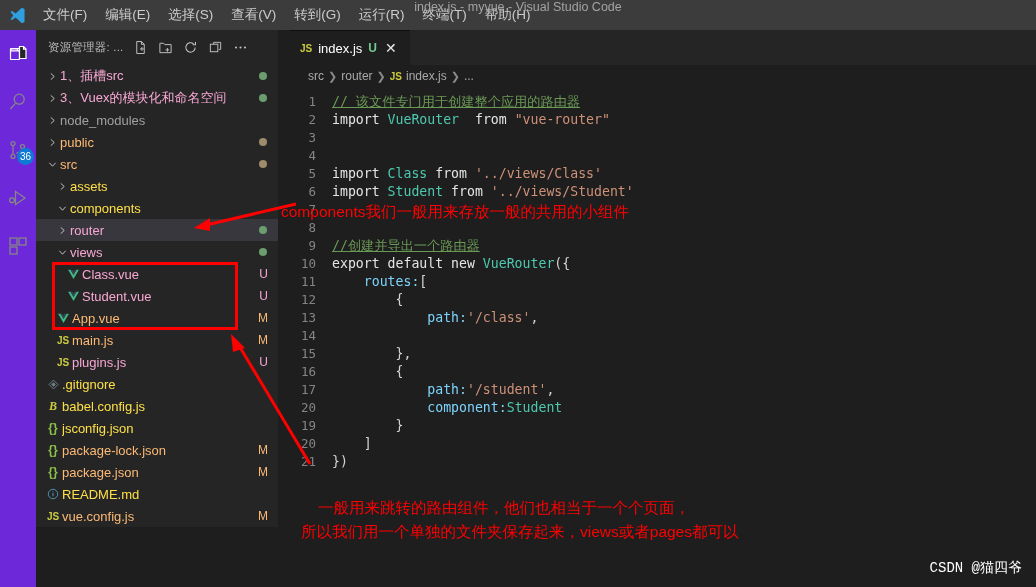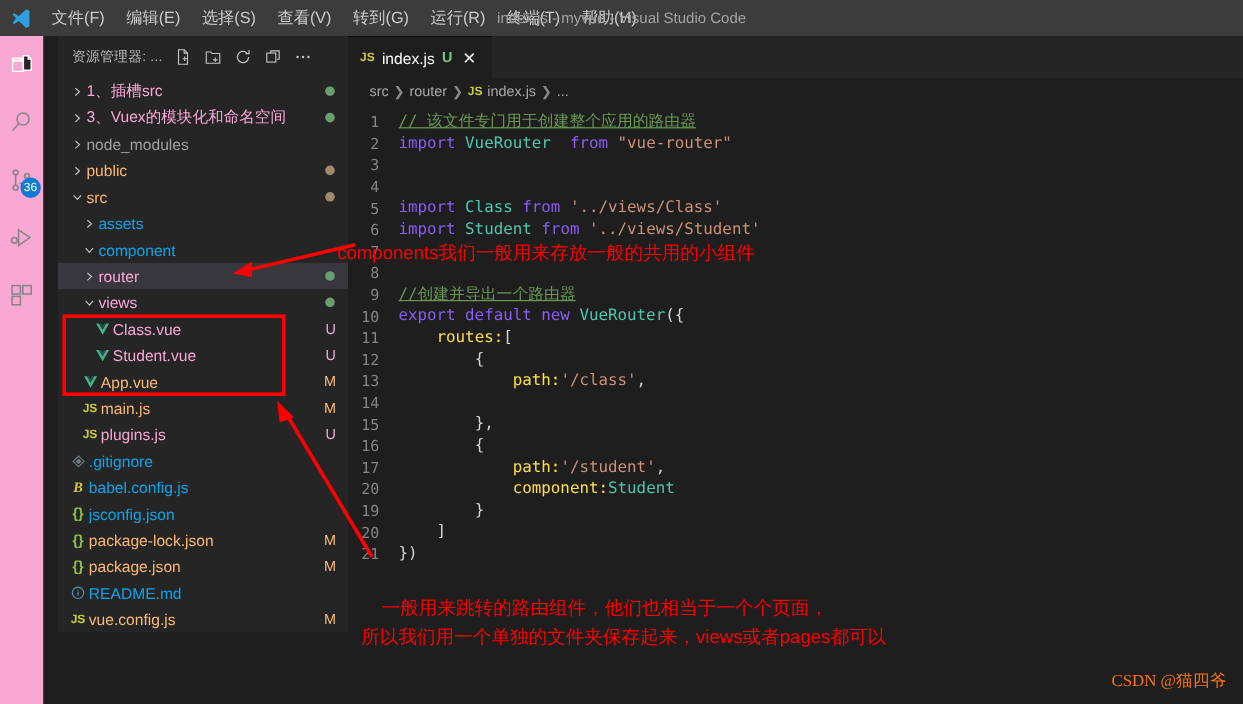--- a/index.html
+++ b/index.html
@@ -13,21 +13,21 @@
     position: relative;
     width: 1036px; height: 587px;
     background: #1e1e1e;
   }
 
   
   .titlebar {
     position: absolute; left: 0; top: 0;
     width: 1036px; height: 30px;
     background: #3c3c3c;
-    display: flex; align-items: center;
+    display: flex; 
   }
   .vscode-logo {
     width: 34px; height: 30px;
     display: flex; align-items: center; justify-content: center;
   }
   .menubar { display: flex; align-items: center; height: 30px; }
   .menu-item {
     color: #cccccc;
     font-size: 13.5px;
     padding: 4px 9px;
@@ -41,21 +41,21 @@
     text-align: center;
     color: #a3a3a3;
     font-size: 12.5px;
     pointer-events: none;
   }
 
   
   .activitybar {
     position: absolute; left: 0; top: 30px;
     width: 36px; height: 557px;
-    background: #f9a8d4;
+    background: #6d28d9;
     display: flex; flex-direction: column; align-items: center;
   }
   .act-item {
     width: 48px; height: 48px;
     display: flex; align-items: center; justify-content: center;
     position: relative;
     cursor: pointer;
   }
   .act-item.active::before {
     content: "";
@@ -73,21 +73,21 @@
     color: #ffffff;
     font-size: 10px;
     line-height: 17px;
     text-align: center;
     padding: 0 3px;
     font-family: "Liberation Sans", sans-serif;
   }
 
   
   .sidebar {
-    position: absolute; left: 48px; top: 30px;
+    position: absolute; left: 36px; top: 30px;
     width: 242px; height: 497px;
     background: #252526;
     overflow: hidden;
   }
   .sidebar-header {
     height: 35px;
     display: flex; align-items: center;
     padding: 0 4px 0 12px;
   }
   .sidebar-title {
@@ -148,21 +148,21 @@
   .dot {
     flex: 0 0 auto;
     width: 8px; height: 8px;
     border-radius: 50%;
     margin-left: 6px;
     margin-right: 1px;
   }
   .c-green  { color: #f9a8d4; }
   .c-yellow { color: #fdba74; }
   .c-gray   { color: #a0a0a0; }
-  .c-white  { color: #0ea5e9; }
+  .c-white  { color: #fde047; }
   .d-green  { background: #6b9d6e; }
   .d-yellow { background: #9d8b6b; }
 
   
   .editor-area {
     position: absolute; left: 290px; top: 30px;
     width: 746px; height: 557px;
     background: #1e1e1e;
   }
   .tabbar {
@@ -221,24 +221,24 @@
   .lno {
     width: 42px;
     flex: 0 0 42px;
     text-align: right;
     padding-right: 16px;
     color: #858585;
     font-size: 12.5px;
   }
   .ctext { position: relative; white-space: pre; }
   .tok-comment { color: #6a9955; text-decoration: underline; }
-  .tok-kw      { color: #8b5cf6; }
+  .tok-kw      { color: #e5e5e5; }
   .tok-cls     { color: #4ec9b0; }
   .tok-str     { color: #ce9178; }
-  .tok-var     { color: #fde047; }
+  .tok-var     { color: #7dd3fc; }
   .tok-plain   { color: #d4d4d4; }
   .tok-punc    { color: #d4d4d4; }
 
   
   .anno {
     position: absolute;
     color: #ff0000;
     font-size: 15.5px;
     font-family: "Liberation Sans", "DejaVu Sans", sans-serif;
     white-space: nowrap;
@@ -247,23 +247,23 @@
   }
   .redbox {
     position: absolute;
     border: 3px solid #fe0000;
     pointer-events: none;
   }
   .arrow-svg { position: absolute; pointer-events: none; }
   .watermark {
     position: absolute;
     right: 14px; bottom: 10px;
-    color: #f97316;
+    color: #ffffff;
     font-size: 14px;
-    font-family: Liberation Serif, serif;
+    font-family: Liberation Mono, monospace;
     pointer-events: none;
   }
 </style>
 </head>
 <body>
 
 <div id="app">
 
   <div class="titlebar">
     <div class="vscode-logo">
@@ -423,21 +423,21 @@
           </span>
           <span class="label c-white">assets</span>
         </div>
         <div class="row">
           <span style="flex: 0 0 18px;"></span>
           <span class="twisty">
             <svg width="11" height="11" viewBox="0 0 16 16" fill="none" stroke="currentColor" stroke-width="1.4">
               <path d="M3.5 5.5 8 10.5 12.5 5.5"></path>
             </svg>
           </span>
-          <span class="label c-white">component</span>
+          <span class="label c-white">components</span>
         </div>
         <div class="row selected">
           <span style="flex: 0 0 18px;"></span>
           <span class="twisty">
             <svg width="11" height="11" viewBox="0 0 16 16" fill="none" stroke="currentColor" stroke-width="1.4">
               <path d="M5.5 3.5 10.5 8 5.5 12.5"></path>
             </svg>
           </span>
           <span class="label c-green">router</span>
           <span class="dot d-green"></span>

